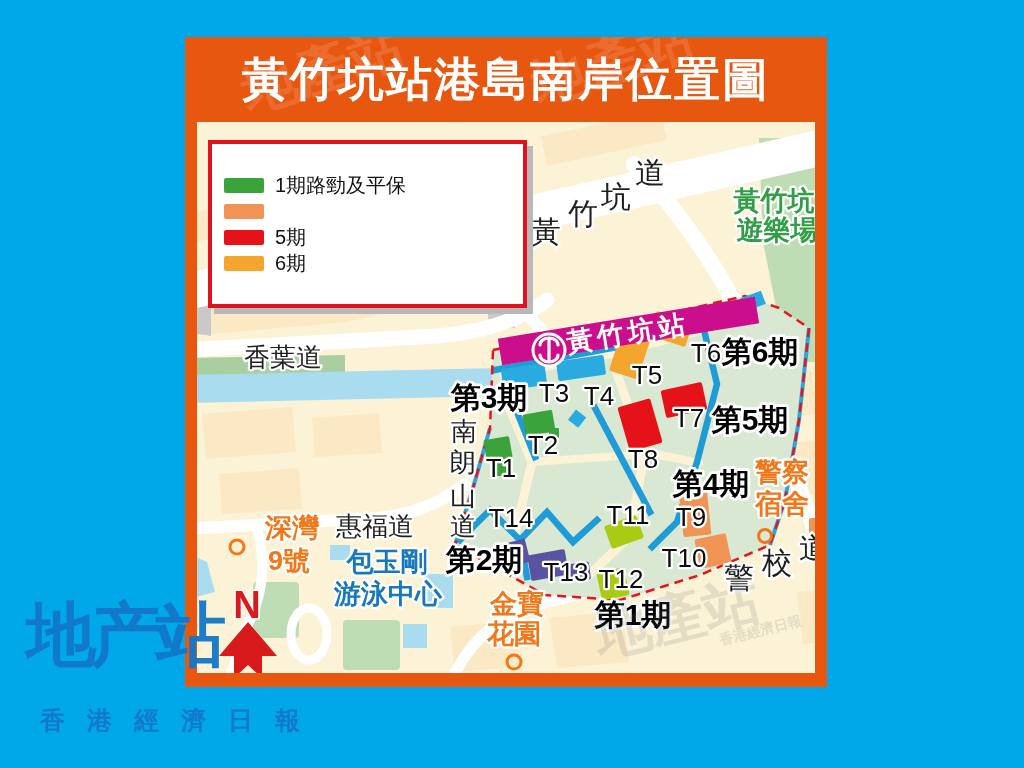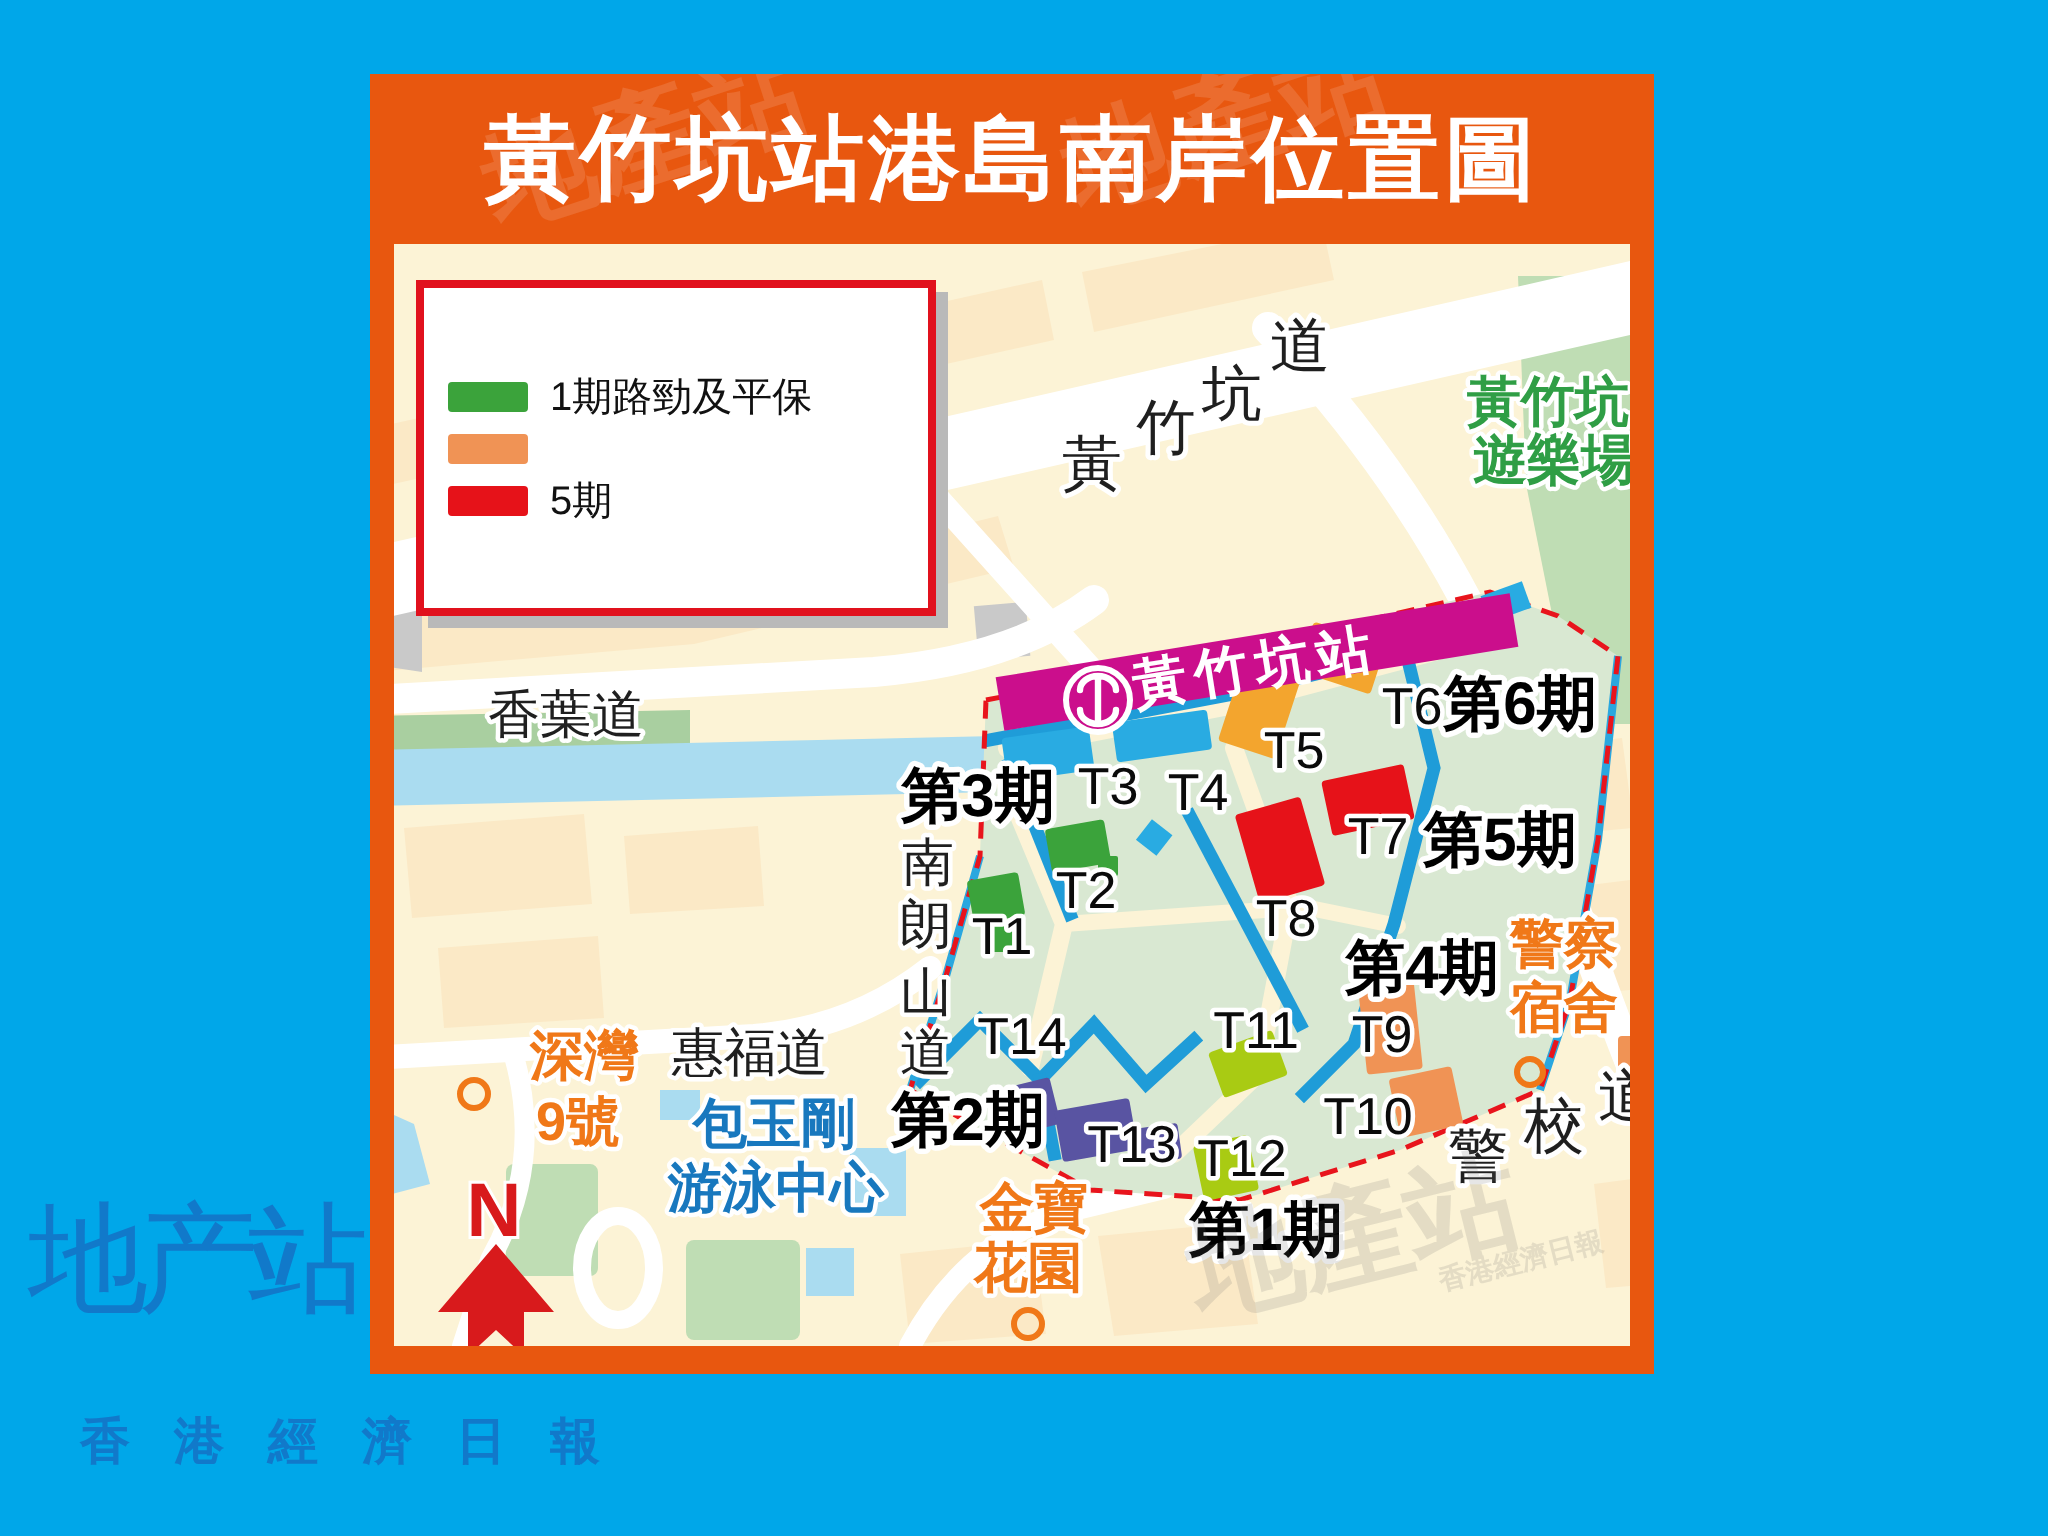--- a/index.html
+++ b/index.html
@@ -3,26 +3,26 @@
 <meta charset="utf-8">
 <style>
   html,body{margin:0;padding:0;}
   body{width:1024px;height:768px;overflow:hidden;font-family:"Liberation Sans","DejaVu Sans",sans-serif;}
   .stage{position:absolute;inset:0;width:1024px;height:768px;}
   .panel{position:absolute;left:185px;top:37px;width:642px;height:650px;z-index:1;}
   .panel-title{position:absolute;left:0;top:0;width:100%;height:85px;display:flex;align-items:center;justify-content:center;
     font-size:46px;font-weight:800;color:#fff;letter-spacing:2px;overflow:hidden;}
   .wm-title{position:absolute;font-size:54px;font-weight:800;color:rgba(255,255,255,0.13);transform:rotate(-18deg);white-space:nowrap;}
   .map-area{position:absolute;left:12px;top:85px;width:618px;height:551px;background:#fcf3d6;overflow:hidden;}
-  .legend{position:absolute;left:11px;top:18px;width:260px;height:168px;background:#fff;border:4px solid #e1111d;
+  .legend{position:absolute;left:11px;top:18px;width:319px;height:168px;background:#fff;border:4px solid #e1111d;
     box-shadow:6px 6px 0 #b9b9b9;box-sizing:border-box;z-index:3;display:flex;flex-direction:column;justify-content:center;padding-left:12px;}
   .lrow{display:flex;align-items:center;height:26px;}
   .sw{width:40px;height:15px;margin-right:11px;flex:0 0 auto;border-radius:2px;}
   .lt{font-size:20px;color:#111;font-weight:500;white-space:nowrap;}
-  .logo{position:absolute;left:14px;top:600px;z-index:5;font-weight:400;font-size:60px;letter-spacing:-5px;line-height:1;opacity:0.95;}
+  .logo{position:absolute;left:26px;top:600px;z-index:5;font-weight:700;font-size:70px;letter-spacing:-5px;line-height:1;opacity:0.95;}
   .logo-sub{position:absolute;left:40px;top:704px;z-index:5;font-size:25px;font-weight:700;letter-spacing:22px;white-space:nowrap;opacity:0.95;}
   svg text{font-family:"Liberation Sans","DejaVu Sans",sans-serif;}
   .t-road{font-size:26px;fill:#1f1f1f;stroke:#fff;stroke-width:4.5px;paint-order:stroke;stroke-linejoin:round;font-weight:500;text-anchor:middle;}
   .t-road-lg{font-size:30px;fill:#1f1f1f;stroke:#fff;stroke-width:5px;paint-order:stroke;stroke-linejoin:round;font-weight:500;text-anchor:middle;}
   .t-tower{font-size:26px;fill:#0b0b0b;stroke:#fff;stroke-width:4.5px;paint-order:stroke;stroke-linejoin:round;font-weight:500;text-anchor:middle;}
   .t-phase{font-size:30px;font-weight:800;fill:#000;stroke:#fff;stroke-width:5.5px;paint-order:stroke;stroke-linejoin:round;text-anchor:middle;}
   .t-place{font-size:27px;font-weight:700;stroke:#fff;stroke-width:4.5px;paint-order:stroke;stroke-linejoin:round;text-anchor:middle;}
   .t-station{font-size:27px;font-weight:800;fill:#ffffff;letter-spacing:4px;}
 </style>
 </head>
@@ -235,19 +235,23 @@
           <span class="sw" style="background: rgb(59, 163, 59);"></span>
           <span class="lt">1期路勁及平保</span>
         </div>
         <div class="lrow">
           <span class="sw" style="background: rgb(240, 147, 85);"></span>
         </div>
         <div class="lrow">
           <span class="sw" style="background: rgb(230, 18, 25);"></span>
           <span class="lt">5期</span>
         </div>
+        <div class="lrow">
+          <span class="sw" style="background: rgb(243, 165, 46);"></span>
+          <span class="lt">6期</span>
+        </div>
       </div>
     </div>
   </div>
 
   <div class="logo" style="color: rgb(18, 119, 201);">地产站</div>
   <div class="logo-sub" style="color: rgb(18, 119, 201);">香港經濟日報</div>
 </div>
 
 </body></html>

